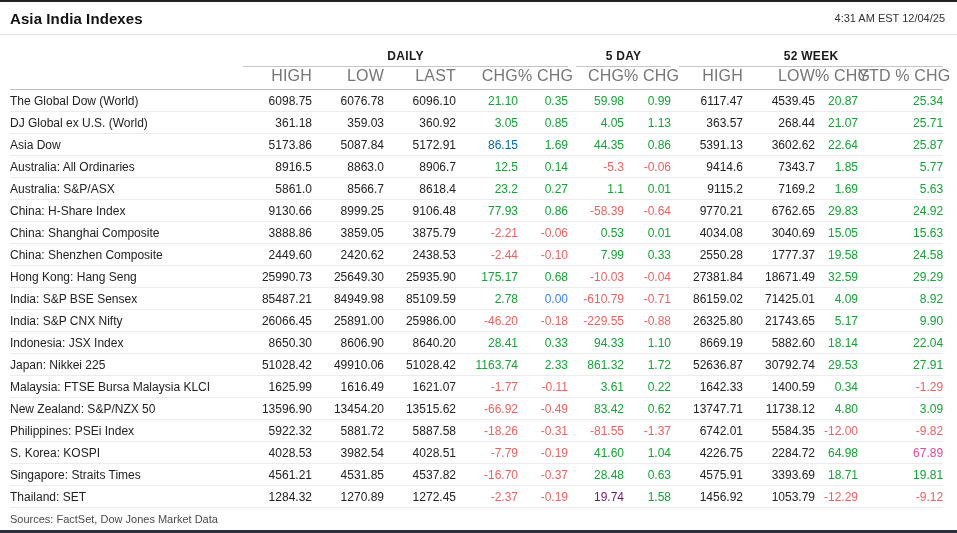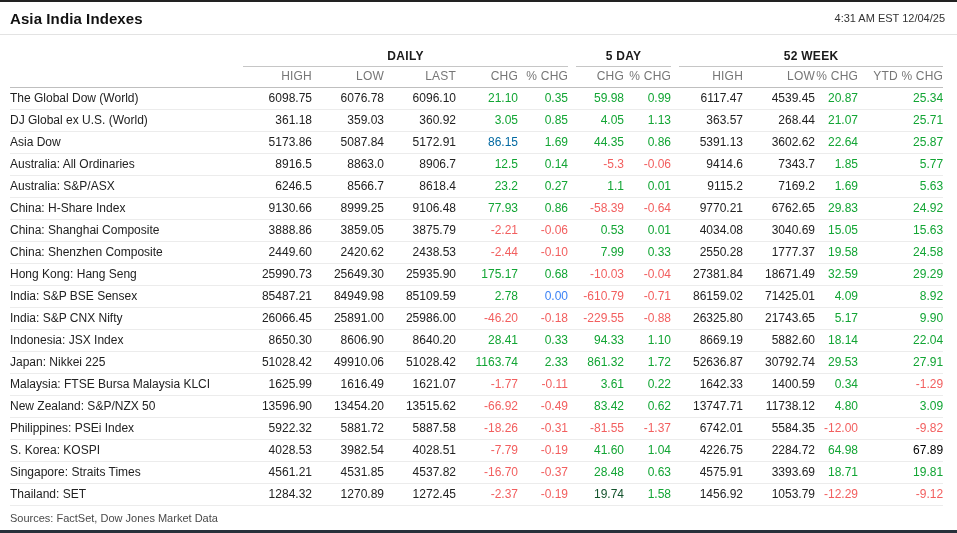--- a/index.html
+++ b/index.html
@@ -37,21 +37,21 @@
     height:22px; display:flex; align-items:center; justify-content:center;
     border-bottom:1px solid #c6c6c6;
     font-size:12px; color:#1a1a1a; letter-spacing:0.3px;
   }
   .g-line.gap { margin-left:8px; }
   .g-line.first { margin-left:3px; }
 
   
   .cols-row th {
     height:20px;
-    font-size:12px; font-weight:normal; color:#767676;
+    font-size:16px; font-weight:normal; color:#767676;
     text-align:right; vertical-align:bottom;
     padding:0 0 4px 0;
     border-bottom:1px solid #bfbfbf;
     letter-spacing:0.2px;
     white-space:nowrap;
   }
 
   tbody td {
     height:22px;
     font-size:12px; color:#222;
@@ -180,21 +180,21 @@
           <td class="c-num" style="color: rgb(18, 165, 52);">0.14</td>
           <td class="c-num" style="color: rgb(242, 95, 95);">-5.3</td>
           <td class="c-num" style="color: rgb(242, 95, 95);">-0.06</td>
           <td class="c-num">9414.6</td>
           <td class="c-num">7343.7</td>
           <td class="c-num" style="color: rgb(18, 165, 52);">1.85</td>
           <td class="c-num" style="color: rgb(18, 165, 52);">5.77</td>
         </tr>
         <tr>
           <td class="c-name">Australia: S&amp;P/ASX</td>
-          <td class="c-num">6246.5</td>
+          <td class="c-num">5861.0</td>
           <td class="c-num">8566.7</td>
           <td class="c-num">8618.4</td>
           <td class="c-num" style="color: rgb(18, 165, 52);">23.2</td>
           <td class="c-num" style="color: rgb(18, 165, 52);">0.27</td>
           <td class="c-num" style="color: rgb(18, 165, 52);">1.1</td>
           <td class="c-num" style="color: rgb(18, 165, 52);">0.01</td>
           <td class="c-num">9115.2</td>
           <td class="c-num">7169.2</td>
           <td class="c-num" style="color: rgb(18, 165, 52);">1.69</td>
           <td class="c-num" style="color: rgb(18, 165, 52);">5.63</td>
@@ -358,21 +358,21 @@
           <td class="c-num">4028.53</td>
           <td class="c-num">3982.54</td>
           <td class="c-num">4028.51</td>
           <td class="c-num" style="color: rgb(242, 95, 95);">-7.79</td>
           <td class="c-num" style="color: rgb(242, 95, 95);">-0.19</td>
           <td class="c-num" style="color: rgb(18, 165, 52);">41.60</td>
           <td class="c-num" style="color: rgb(18, 165, 52);">1.04</td>
           <td class="c-num">4226.75</td>
           <td class="c-num">2284.72</td>
           <td class="c-num" style="color: rgb(18, 165, 52);">64.98</td>
-          <td class="c-num" style="color: #000000; margin-top: 6px;">67.89</td>
+          <td class="c-num" style="color: #ec4899; margin-top: 6px;">67.89</td>
         </tr>
         <tr>
           <td class="c-name">Singapore: Straits Times</td>
           <td class="c-num">4561.21</td>
           <td class="c-num">4531.85</td>
           <td class="c-num">4537.82</td>
           <td class="c-num" style="color: rgb(242, 95, 95);">-16.70</td>
           <td class="c-num" style="color: rgb(242, 95, 95);">-0.37</td>
           <td class="c-num" style="color: rgb(18, 165, 52);">28.48</td>
           <td class="c-num" style="color: rgb(18, 165, 52);">0.63</td>
@@ -381,21 +381,21 @@
           <td class="c-num" style="color: rgb(18, 165, 52);">18.71</td>
           <td class="c-num" style="color: rgb(18, 165, 52);">19.81</td>
         </tr>
         <tr>
           <td class="c-name">Thailand: SET</td>
           <td class="c-num">1284.32</td>
           <td class="c-num">1270.89</td>
           <td class="c-num">1272.45</td>
           <td class="c-num" style="color: rgb(242, 95, 95);">-2.37</td>
           <td class="c-num" style="color: rgb(242, 95, 95);">-0.19</td>
-          <td class="c-num" style="color: #14532d;">19.74</td>
+          <td class="c-num" style="color: #701a75;">19.74</td>
           <td class="c-num" style="color: rgb(18, 165, 52);">1.58</td>
           <td class="c-num">1456.92</td>
           <td class="c-num">1053.79</td>
           <td class="c-num" style="color: rgb(242, 95, 95);">-12.29</td>
           <td class="c-num" style="color: rgb(242, 95, 95);">-9.12</td>
         </tr>
       </tbody>
   </table>
 
   <div class="footer">Sources: FactSet, Dow Jones Market Data</div>

